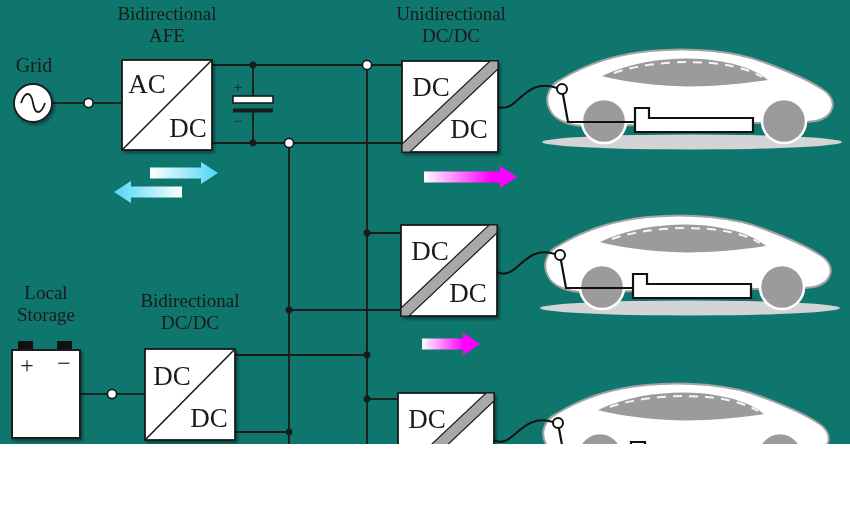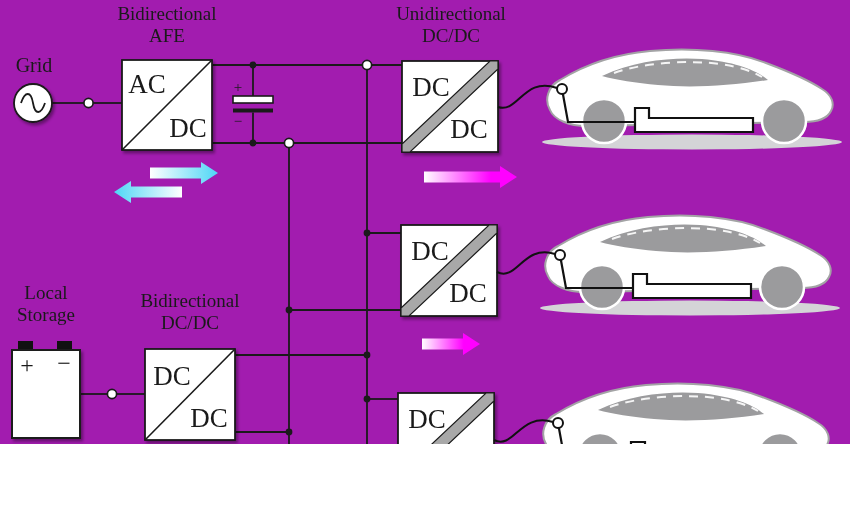--- a/index.html
+++ b/index.html
@@ -1,17 +1,17 @@
 <!DOCTYPE html>
 <html><head>
 <meta charset="utf-8">
 <style>
   html,body{margin:0;padding:0;background:#fff;}
   body{font-family:"Liberation Serif", serif;}
-  #stage{position:relative;width:850px;height:444px;background:#a21caf;overflow:hidden;}
+  #stage{position:relative;width:850px;height:444px;background:#0f766e;overflow:hidden;}
   svg{display:block;}
   text{fill:#1a1a1a;}
   .hdr{font-size:19px;}
   .blk{font-size:27px;}
   .grid-lbl{font-size:20px;}
   .batt-sym{font-size:24px;}
   .cap-sym{font-size:15px;}
 </style>
 </head>
 <body>

